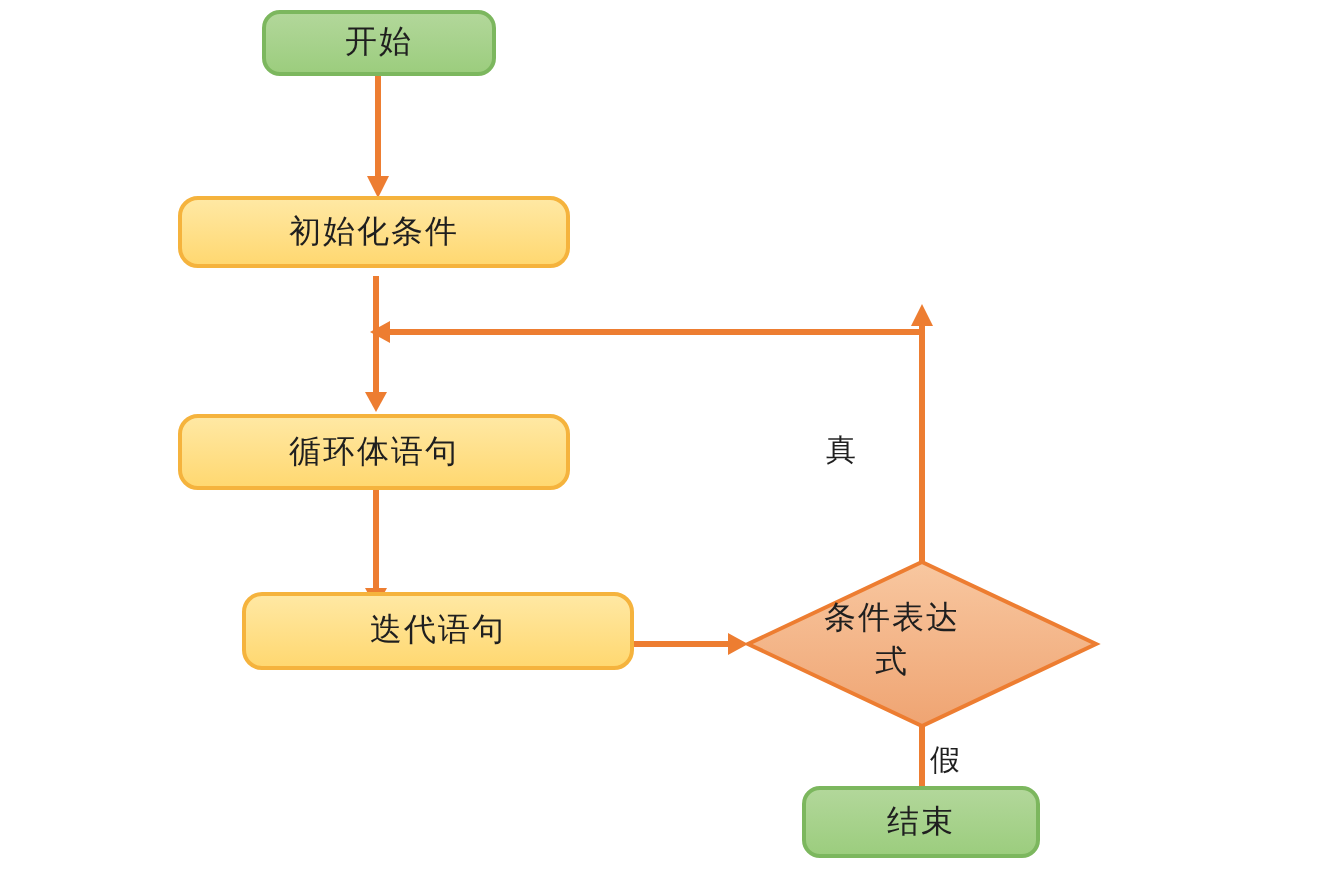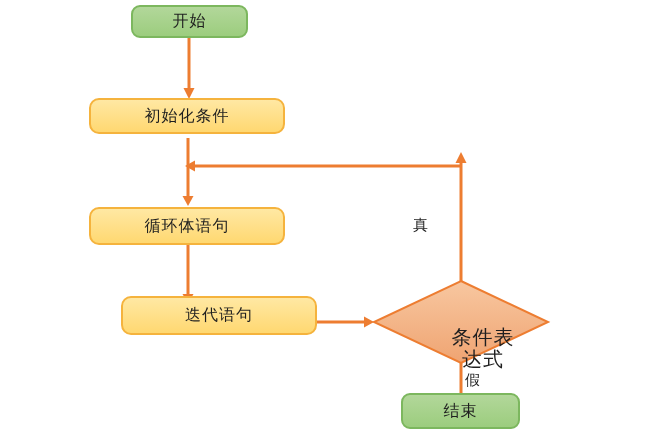--- a/index.html
+++ b/index.html
@@ -31,23 +31,23 @@
     background:linear-gradient(var(--color-yellow_fill_top),var(--color-yellow_fill_bottom));
     border:2px solid var(--color-yellow_border);
     border-radius:10px;
   }
   .node-start{left:131px;top:5px;width:117px;height:33px;}
   .node-init{left:89px;top:98px;width:196px;height:36px;}
   .node-loop{left:89px;top:207px;width:196px;height:38px;}
   .node-iter{left:89px;top:296px;width:196px;height:39px;margin-left:32px;}
   .node-end{left:401px;top:393px;width:119px;height:36px;}
   .diamond-label{
-    position:absolute;left:448px;top:299px;width:70px;
-    text-align:center;font-size:20px;line-height:22px;
-    color:var(--color-text);letter-spacing:1px;margin-top:27px;
+    position:absolute;left:411px;top:299px;width:70px;
+    text-align:center;font-size:16px;line-height:22px;
+    color:var(--color-text);letter-spacing:1px;
   }
   .edge-label{
     position:absolute;font-size:15px;color:var(--color-text);
   }
   .edge-label-true{left:413px;top:216px;}
   .edge-label-false{left:465px;top:371px;}
 </style>
 </head>
 <body>
 

